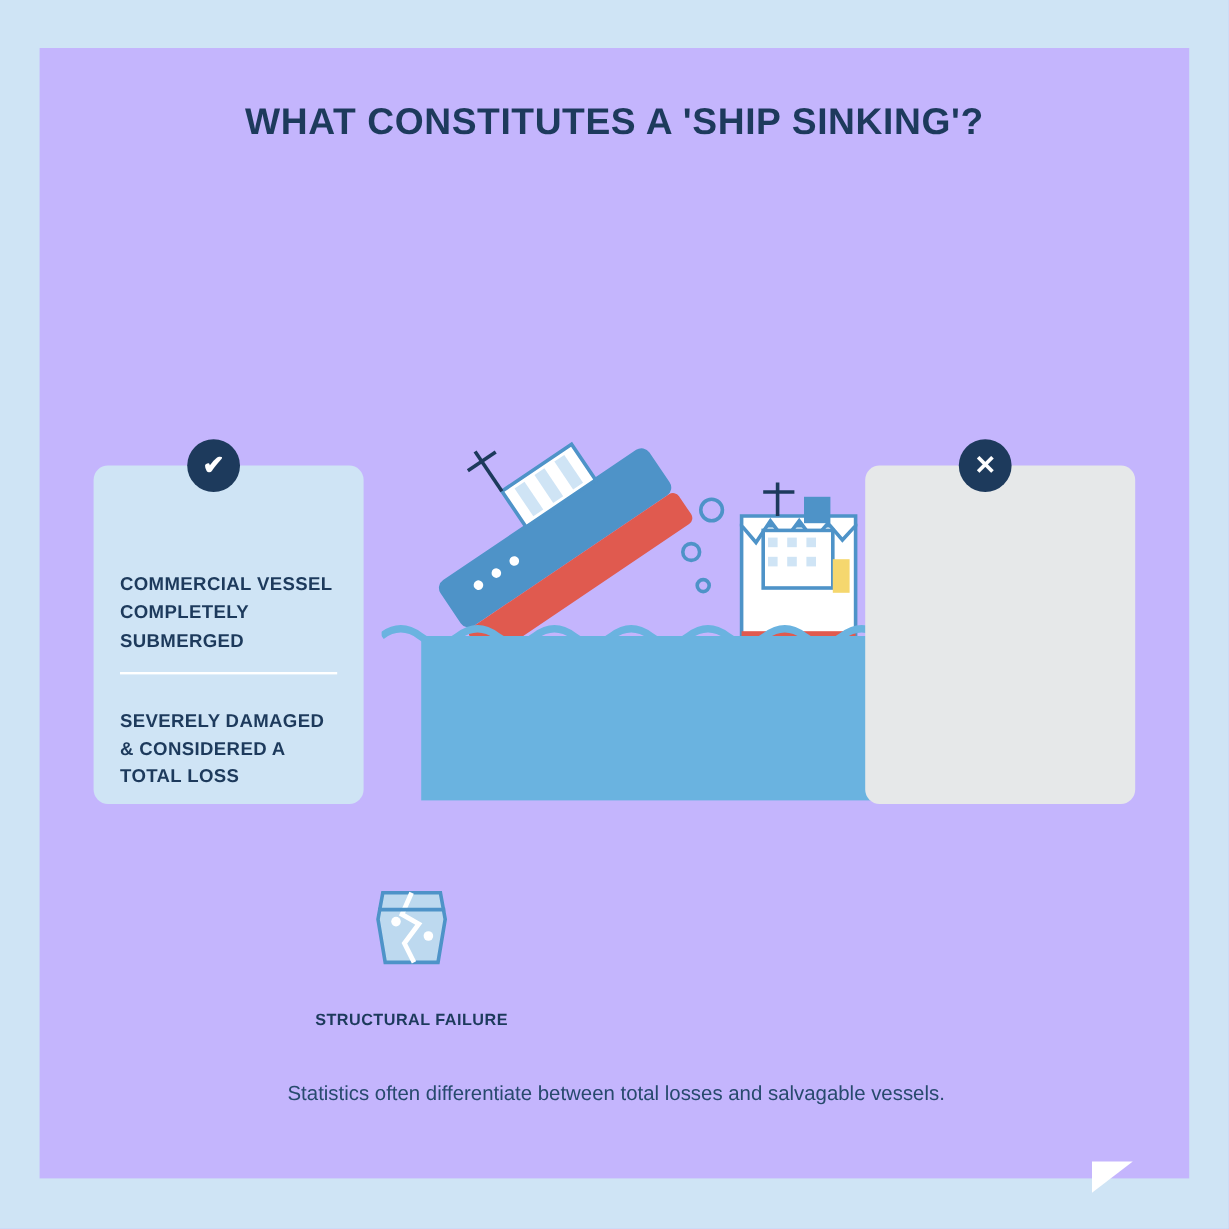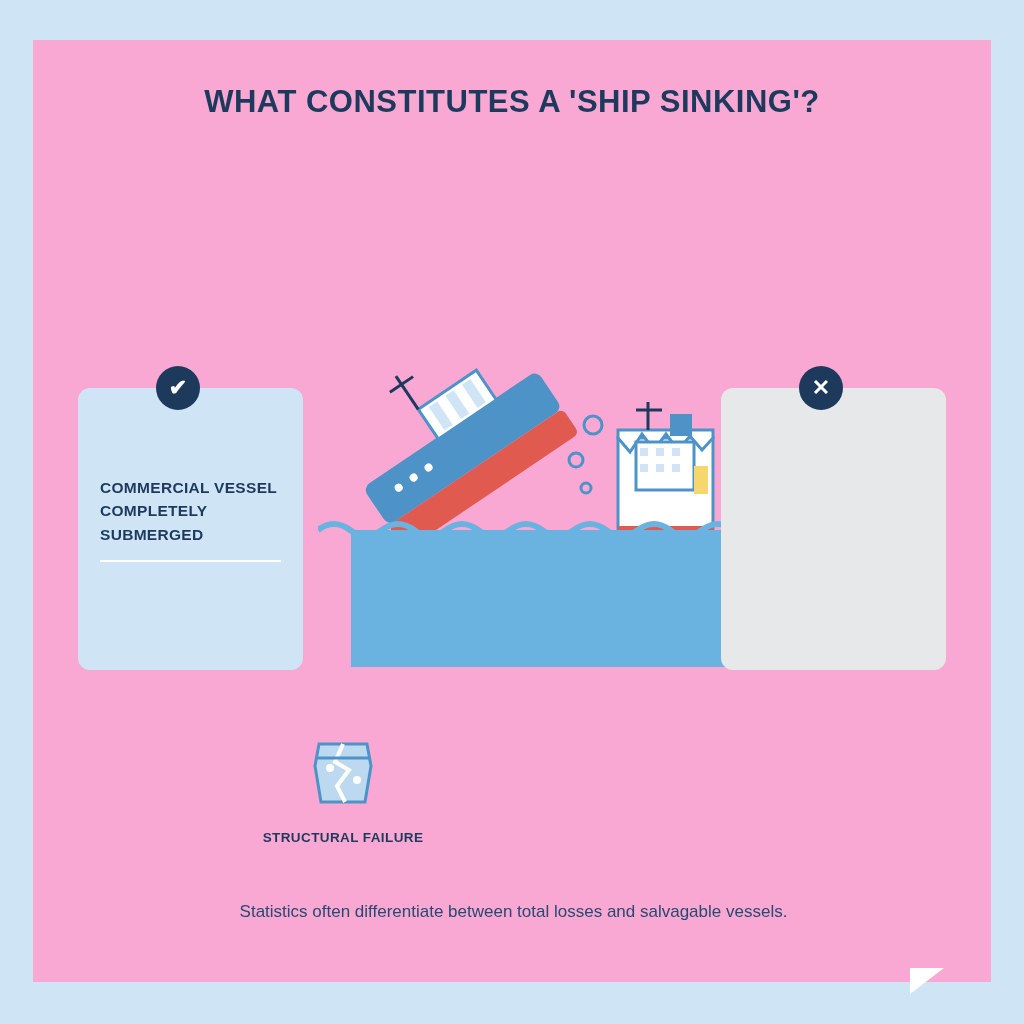--- a/index.html
+++ b/index.html
@@ -12,21 +12,21 @@
     background: #cfe4f5;
     font-family: "Liberation Sans", sans-serif;
     overflow: hidden;
   }
   .card {
     position: absolute;
     left: 33px;
     top: 40px;
     width: 958px;
     height: 942px;
-    background: #f9a8d4;
+    background: #c4b5fd;
   }
   .title {
     position: absolute;
     left: 0;
     top: 44px;
     width: 958px;
     text-align: center;
     font-size: 31px;
     font-weight: bold;
     letter-spacing: 0.5px;
@@ -125,21 +125,21 @@
     flex-direction: column;
     align-items: center;
   }
   .cause-icon {
     height: 82px;
     display: flex;
     align-items: flex-end;
     justify-content: center;
   }
   .cause-label {
-    margin-top: 18px;
+    margin-top: 30px;
     font-size: 13.5px;
     font-weight: bold;
     color: #1d3a5c;
     letter-spacing: 0.4px;
     text-transform: uppercase;
     text-align: center;
   }
 
   .footnote {
     position: absolute;
@@ -218,20 +218,21 @@
       <path d="M0,200 q16,-12 32,0 t32,0 t32,0 t32,0 t32,0 t32,0 t32,0 t32,0 t32,0 t32,0 t32,0 t32,0 t32,0" fill="none" stroke="#6ab3e0" stroke-width="6"></path>
       <path d="M60,248 q16,-10 32,0 t32,0 t32,0" fill="none" stroke="#8cc6e8" stroke-width="4"></path>
       <path d="M180,282 q16,-10 32,0 t32,0 t32,0" fill="none" stroke="#8cc6e8" stroke-width="4"></path>
     </svg>
   </div>
 
   <div class="panel panel-left">
     <div class="badge">✔</div>
     <div class="panel-text">COMMERCIAL VESSEL COMPLETELY SUBMERGED</div>
     <div class="divider"></div>
+    <div class="panel-text">SEVERELY DAMAGED &amp; CONSIDERED A TOTAL LOSS</div>
   </div>
 
   <div class="panel panel-right">
     <div class="badge">✕</div>
   </div>
 
   <div class="causes">
 
     <div class="cause">
       <div class="cause-icon">

